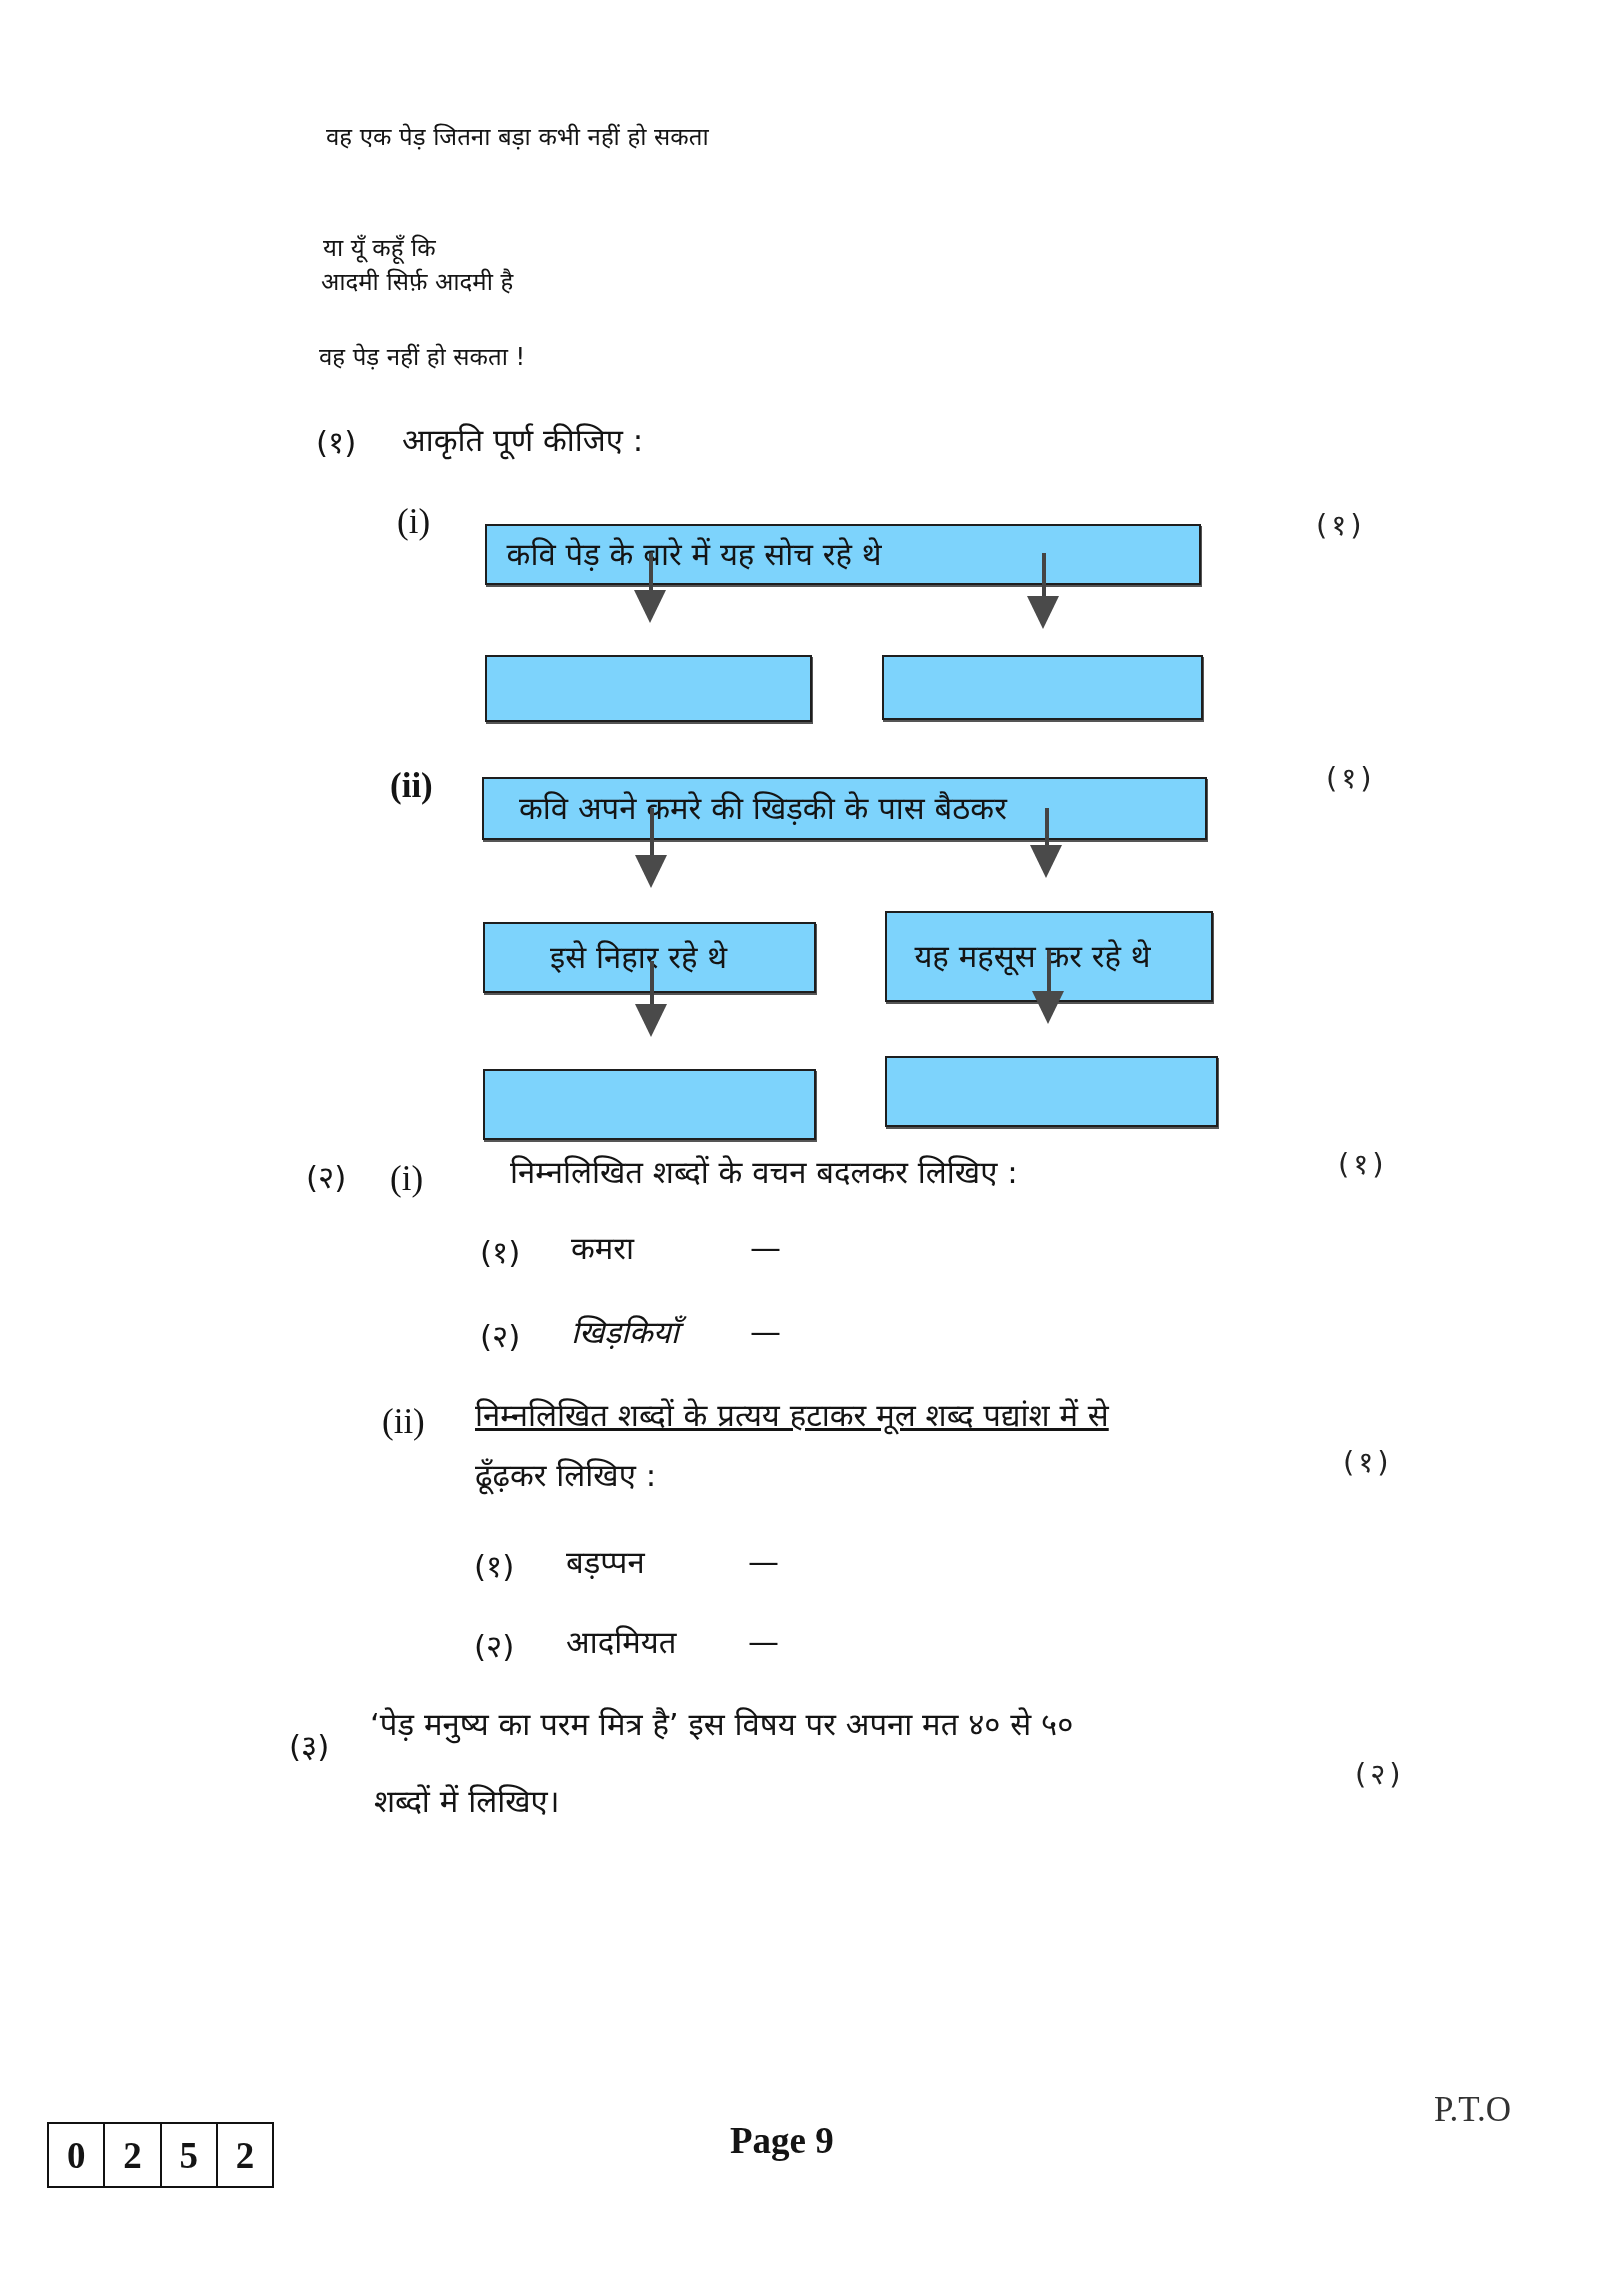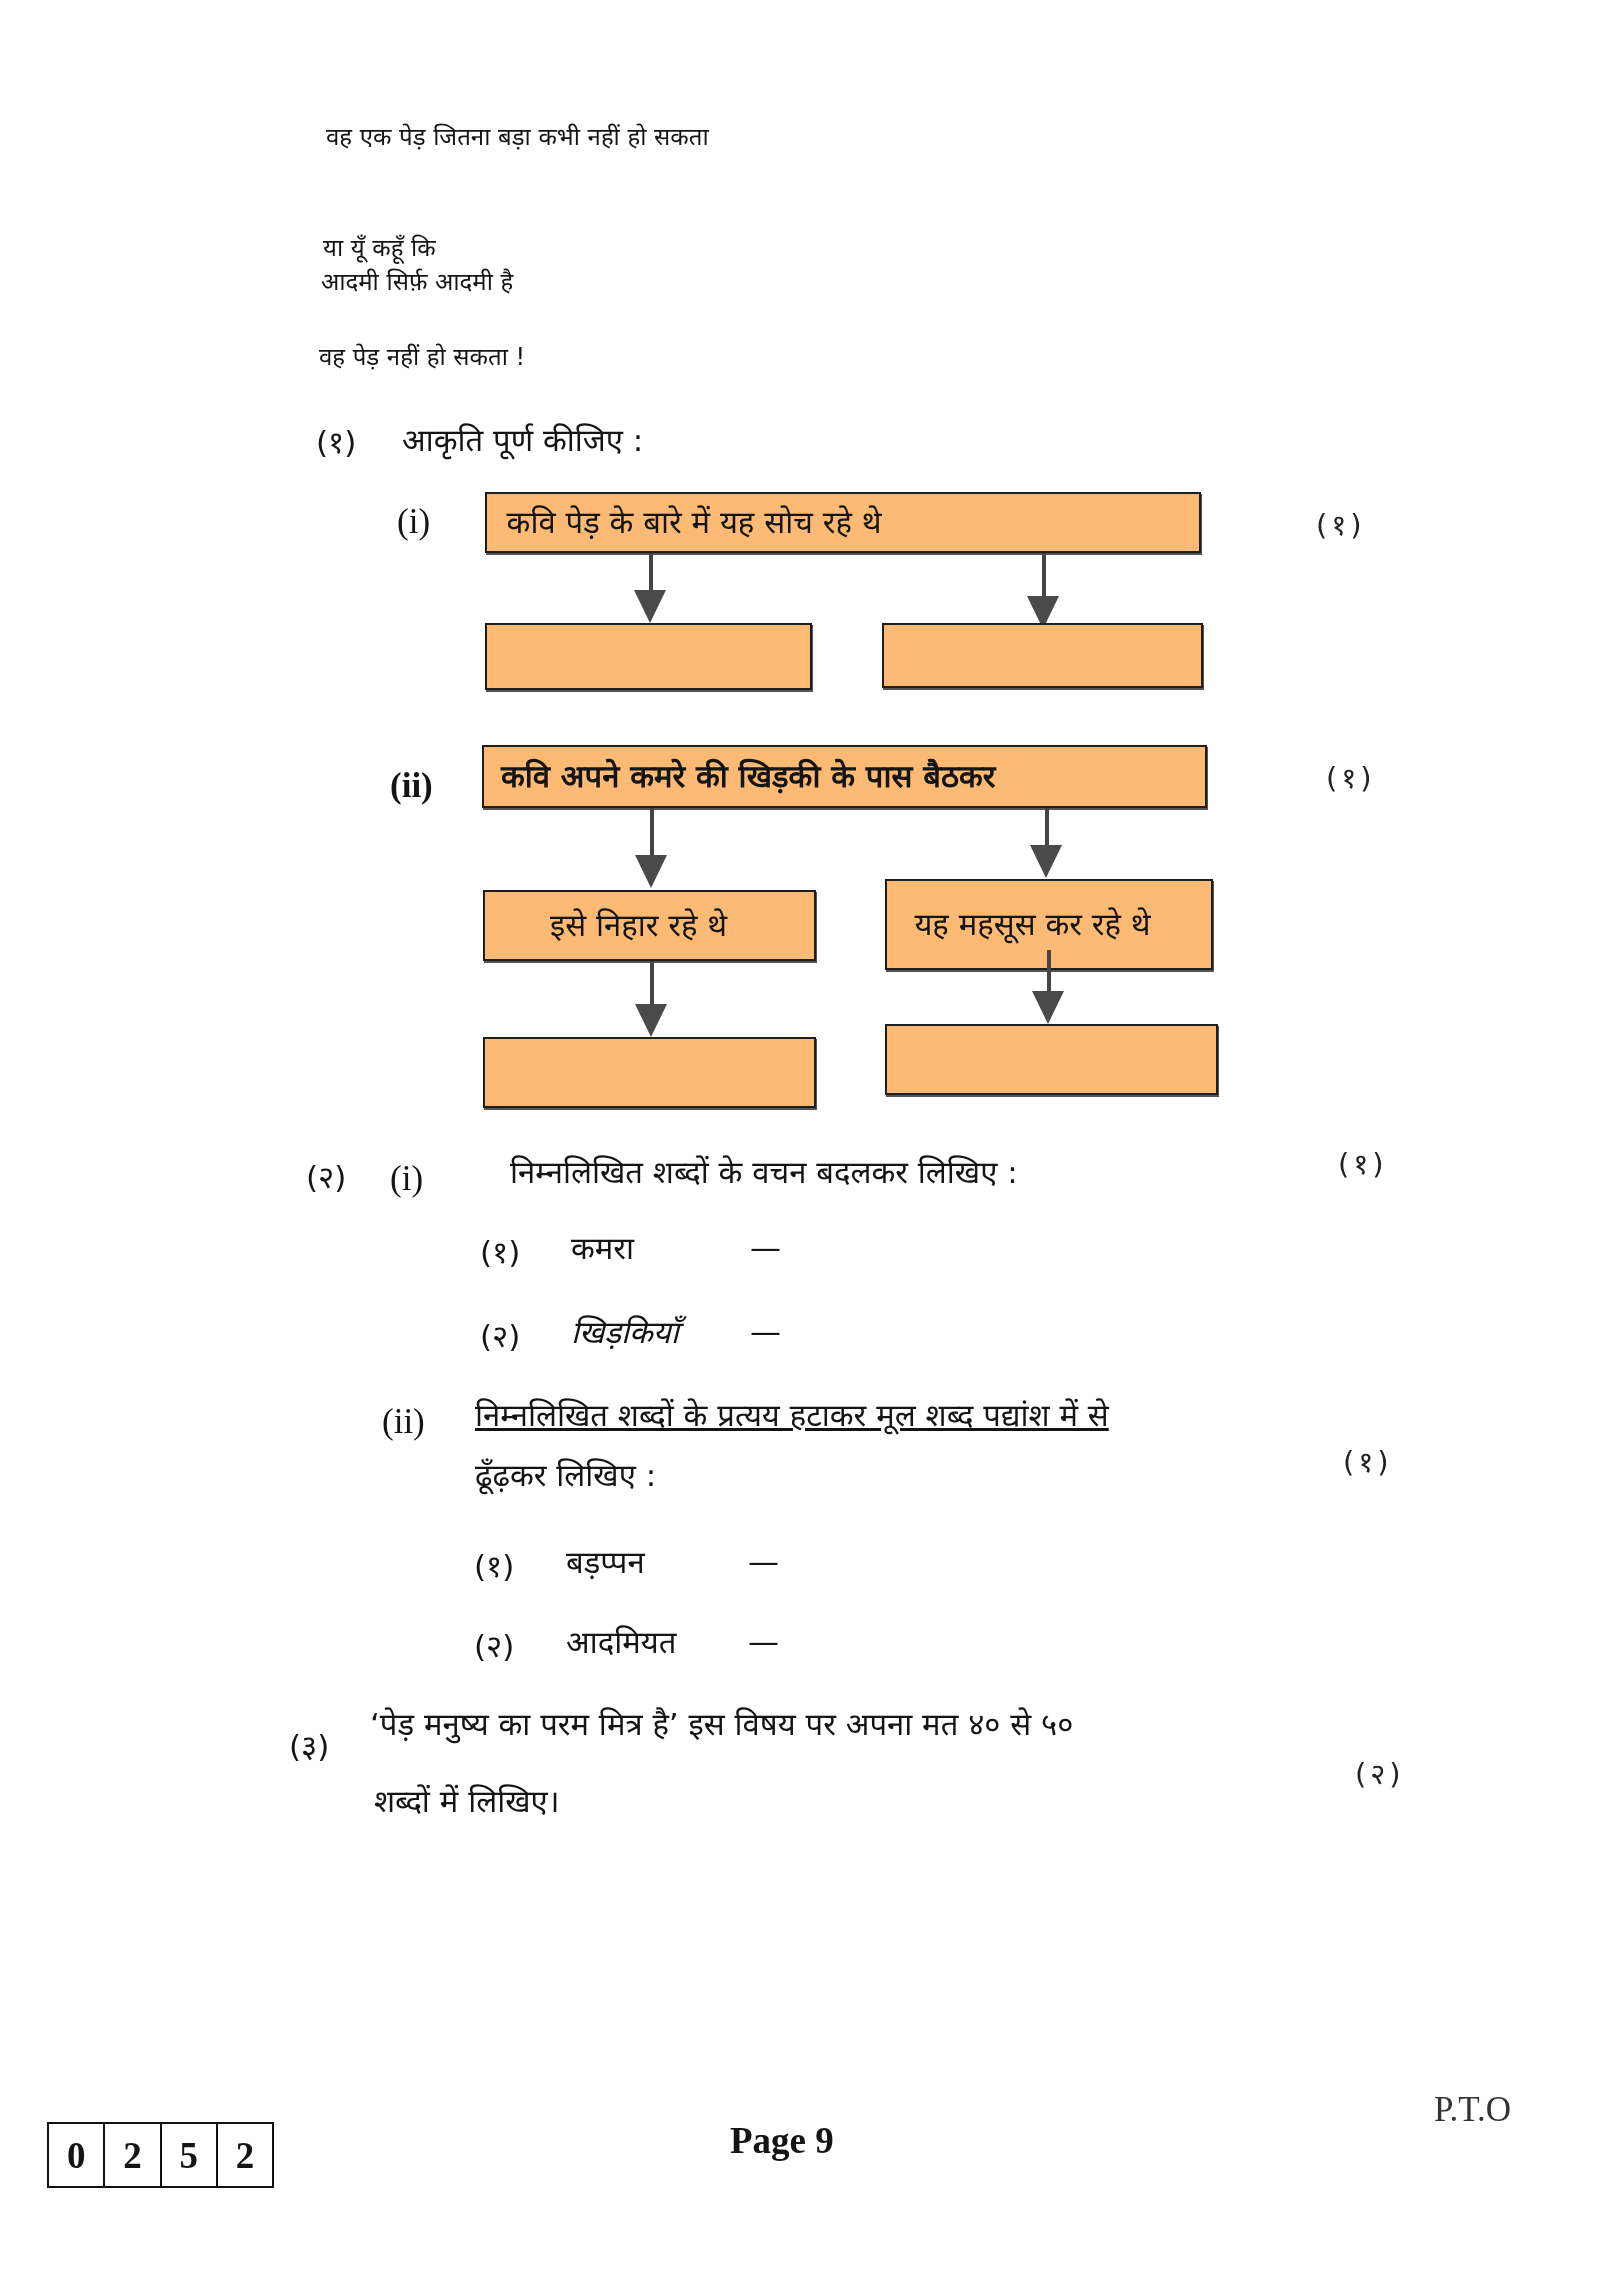--- a/index.html
+++ b/index.html
@@ -3,22 +3,22 @@
 <meta charset="utf-8">
 <style>
   html, body { margin: 0; padding: 0; background: #ffffff; }
   body { width: 1621px; height: 2293px; position: relative; overflow: hidden;
          font-family: "DejaVu Sans", sans-serif; color: #141414; }
   .abs { position: absolute; white-space: nowrap; }
   .hi { font-family: "DejaVu Sans", sans-serif; font-size: 31px; line-height: 1; }
   .poem { font-size: 24px; }
   .roman { font-family: "Liberation Serif", serif; font-size: 35px; }
   .mark { font-family: "DejaVu Sans", sans-serif; font-size: 29px; color: #222; letter-spacing: 3.9px; }
-  .box { position: absolute; border: 2.9px solid #1e1e1e; background: #fdba74; box-sizing: border-box;
-         box-shadow: 1px 2px 0 #555; }
+  .box { position: absolute; border: 2.9px solid #1e1e1e; background: #7dd3fc; box-sizing: border-box;
+         box-shadow: 1px 2px 0 #555; margin-top: 32px; }
   .box-text { position: absolute; font-size: 31px; white-space: nowrap; top: 50%; transform: translateY(-54%); }
   .arrow { position: absolute; width: 33px; }
   .arrow .shaft { position: absolute; left: 14.7px; top: 0; width: 3.9px; background: #444; }
   .arrow .head { position: absolute; left: 0; width: 0; height: 0;
                  border-left: 16.7px solid transparent; border-right: 16.7px solid transparent;
                  border-top: 33px solid #4a4a4a; }
   .code-box { position: absolute; left: 47px; top: 2122px; width: 227px; height: 66px;
               border: 2.9px solid #111; box-sizing: border-box; display: flex; }
   .code-cell { flex: 1; border-right: 2px solid #111; display: flex; align-items: center; justify-content: center;
                font-family: "Liberation Serif", serif; font-weight: bold; font-size: 37px; }
@@ -60,21 +60,21 @@
     <span class="box-text"></span>
   </div>
   <div class="box" style="left:882px; top:623px; width:321px; height:65px;">
     <span class="box-text"></span>
   </div>
 </div>
 
 <div>
   <div class="abs roman" style="left:390px; top:766px; font-weight:bold;">(ii)</div>
   <div class="box" style="left:482px; top:745px; width:725px; height:63px;">
-    <span class="box-text" style="left:17px;font-weight:bold;">कवि अपने कमरे की खिड़की के पास बैठकर</span>
+    <span class="box-text" style="left:35px;">कवि अपने कमरे की खिड़की के पास बैठकर</span>
   </div>
   <div class="abs mark" style="left:1326px; top:757px;">(१)</div>
 
   <div class="arrow" style="left:635px; top:808px; height:82px;">
     <div class="shaft" style="height:47px;"></div>
     <div class="head" style="top:47px;"></div>
   </div>
   <div class="arrow" style="left:1030px; top:808px; height:71px;">
     <div class="shaft" style="height:39px;"></div>
     <div class="head" style="top:37px;"></div>

